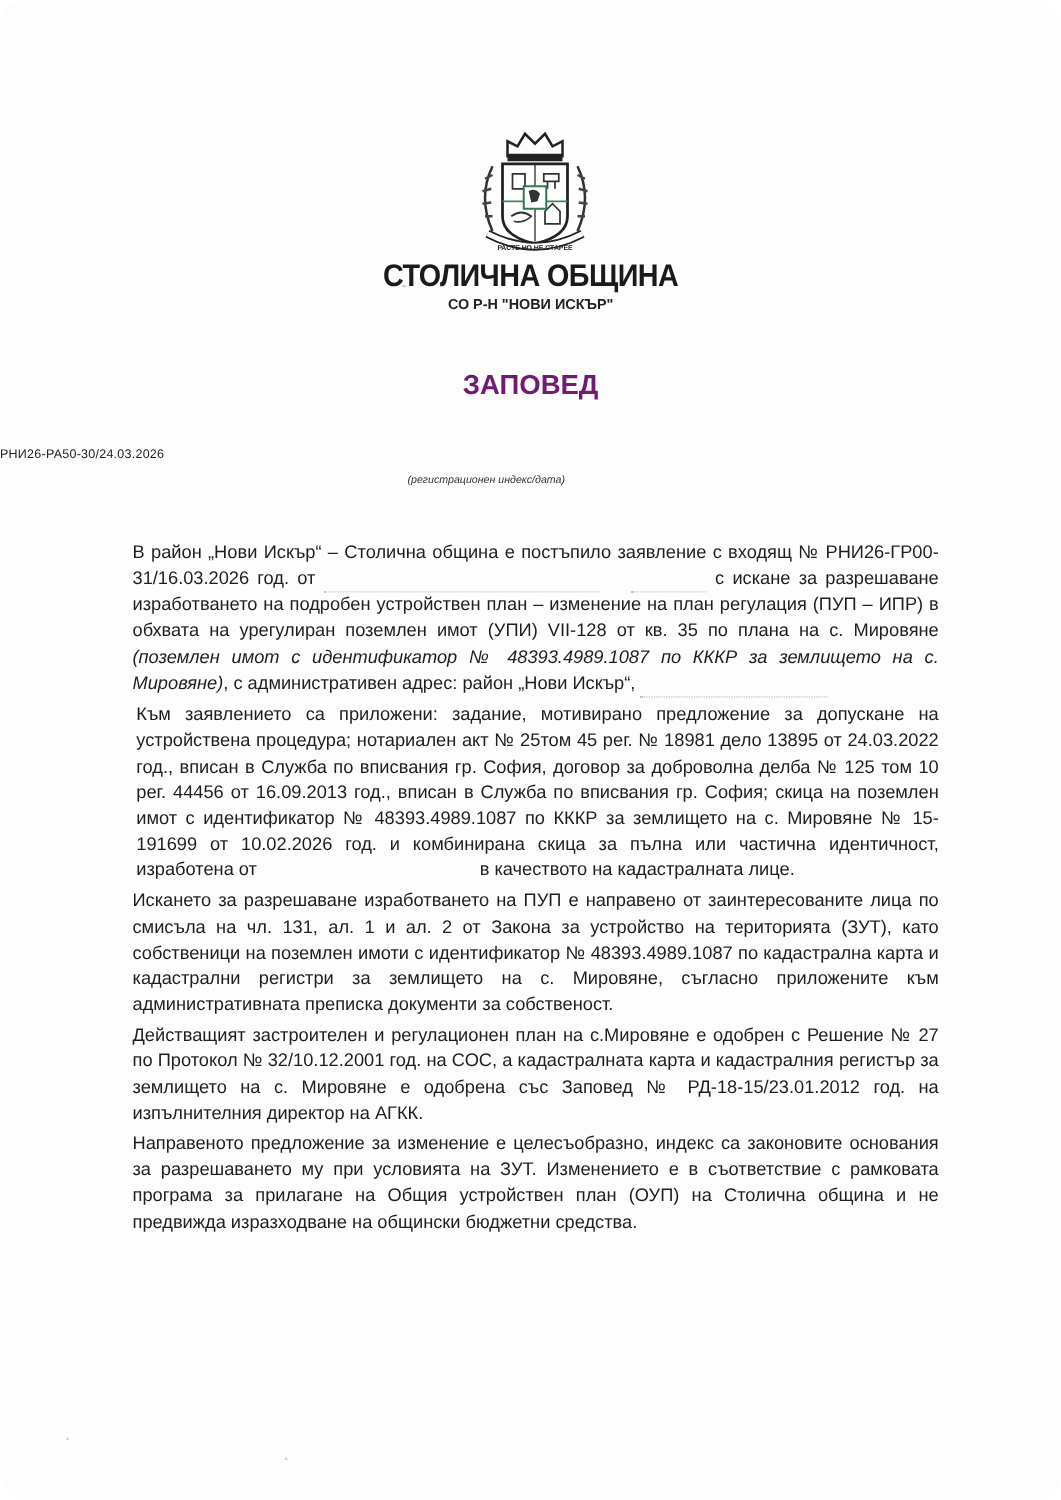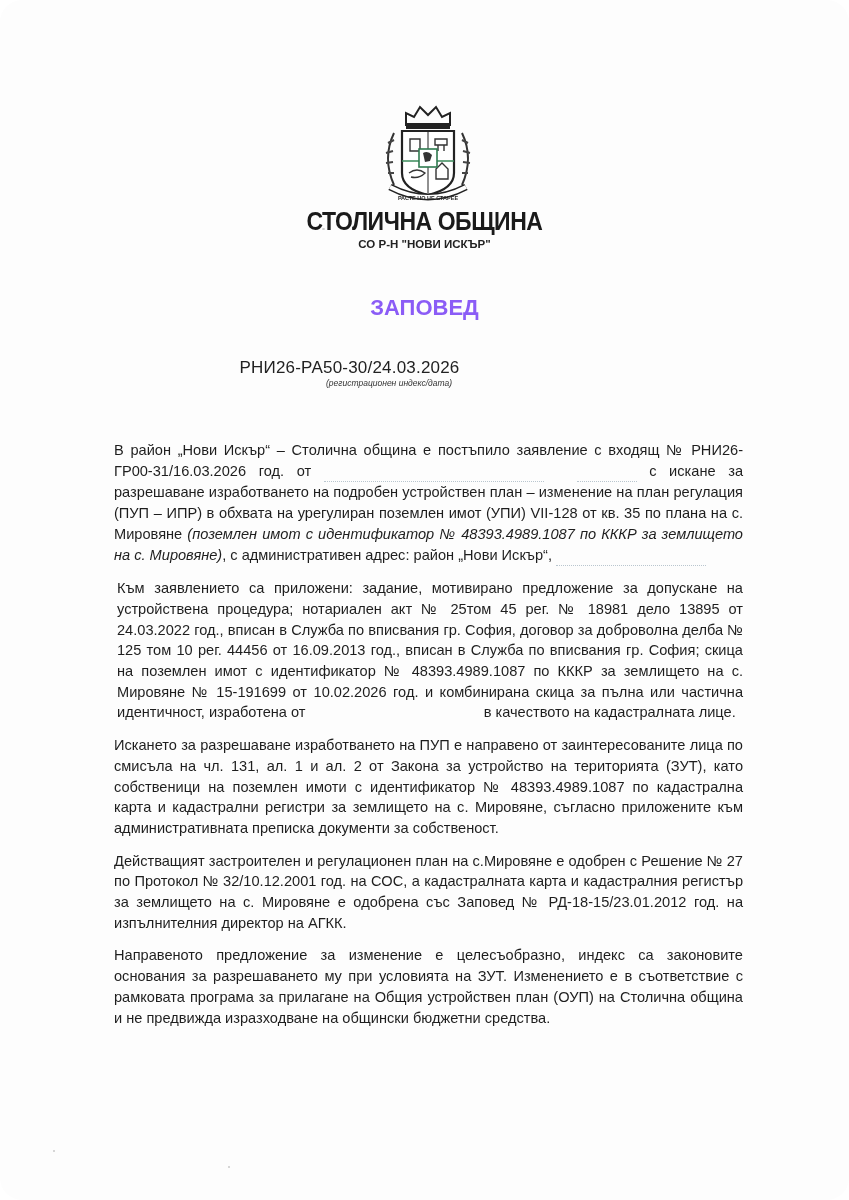--- a/index.html
+++ b/index.html
@@ -13,36 +13,36 @@
     position: absolute; left: 0; width: 849px; top: 207px; text-align: center;
     font-family: "Liberation Sans", sans-serif; font-weight: bold; font-size: 25px;
     letter-spacing: -0.5px; color: #1a1a1a; transform: scaleX(0.92);
   }
   .org-sub {
     position: absolute; left: 0; width: 849px; top: 238px; text-align: center;
     font-size: 11.5px; font-weight: bold; color: #222;
   }
   .doc-title {
     position: absolute; left: 0; width: 849px; top: 295px; text-align: center;
-    font-weight: bold; font-size: 22px; color: #8b5cf6;
+    font-weight: bold; font-size: 22px; color: #701a75;
   }
   .reg-number {
-    position: absolute; left: 0; width: 699px; top: 358px; text-align: center;
-    font-size: 17px; color: #222; letter-spacing: 0.2px;
+    position: absolute; left: 0; width: 699px; top: 358px; 
+    font-size: 10px; color: #222; letter-spacing: 0.2px;
   }
   .reg-caption {
     position: absolute; left: 0; width: 778px; top: 378px; text-align: center;
     font-size: 8.5px; color: #333; font-style: italic;
   }
   .body-text {
     position: absolute; left: 102px; top: 428px; width: 653px;
     font-family: "Liberation Sans", sans-serif; font-size: 14.6px; line-height: 20.7px;
     color: #1e1e1e; text-align: justify; hyphens: manual;
   }
-  .body-text p { margin: 12px; }
+  .body-text p { margin: 4px; }
   .it { font-style: italic; }
   .redacted { display: inline-block; color: transparent; border-bottom: 1px dotted #b9c6cf; }
   .indent1 { padding-left: 3px; }
   .scan-speck { position: absolute; background: #c9c9c9; border-radius: 50%; }
 </style>
 </head>
 <body>
 
 <div class="page">
 

